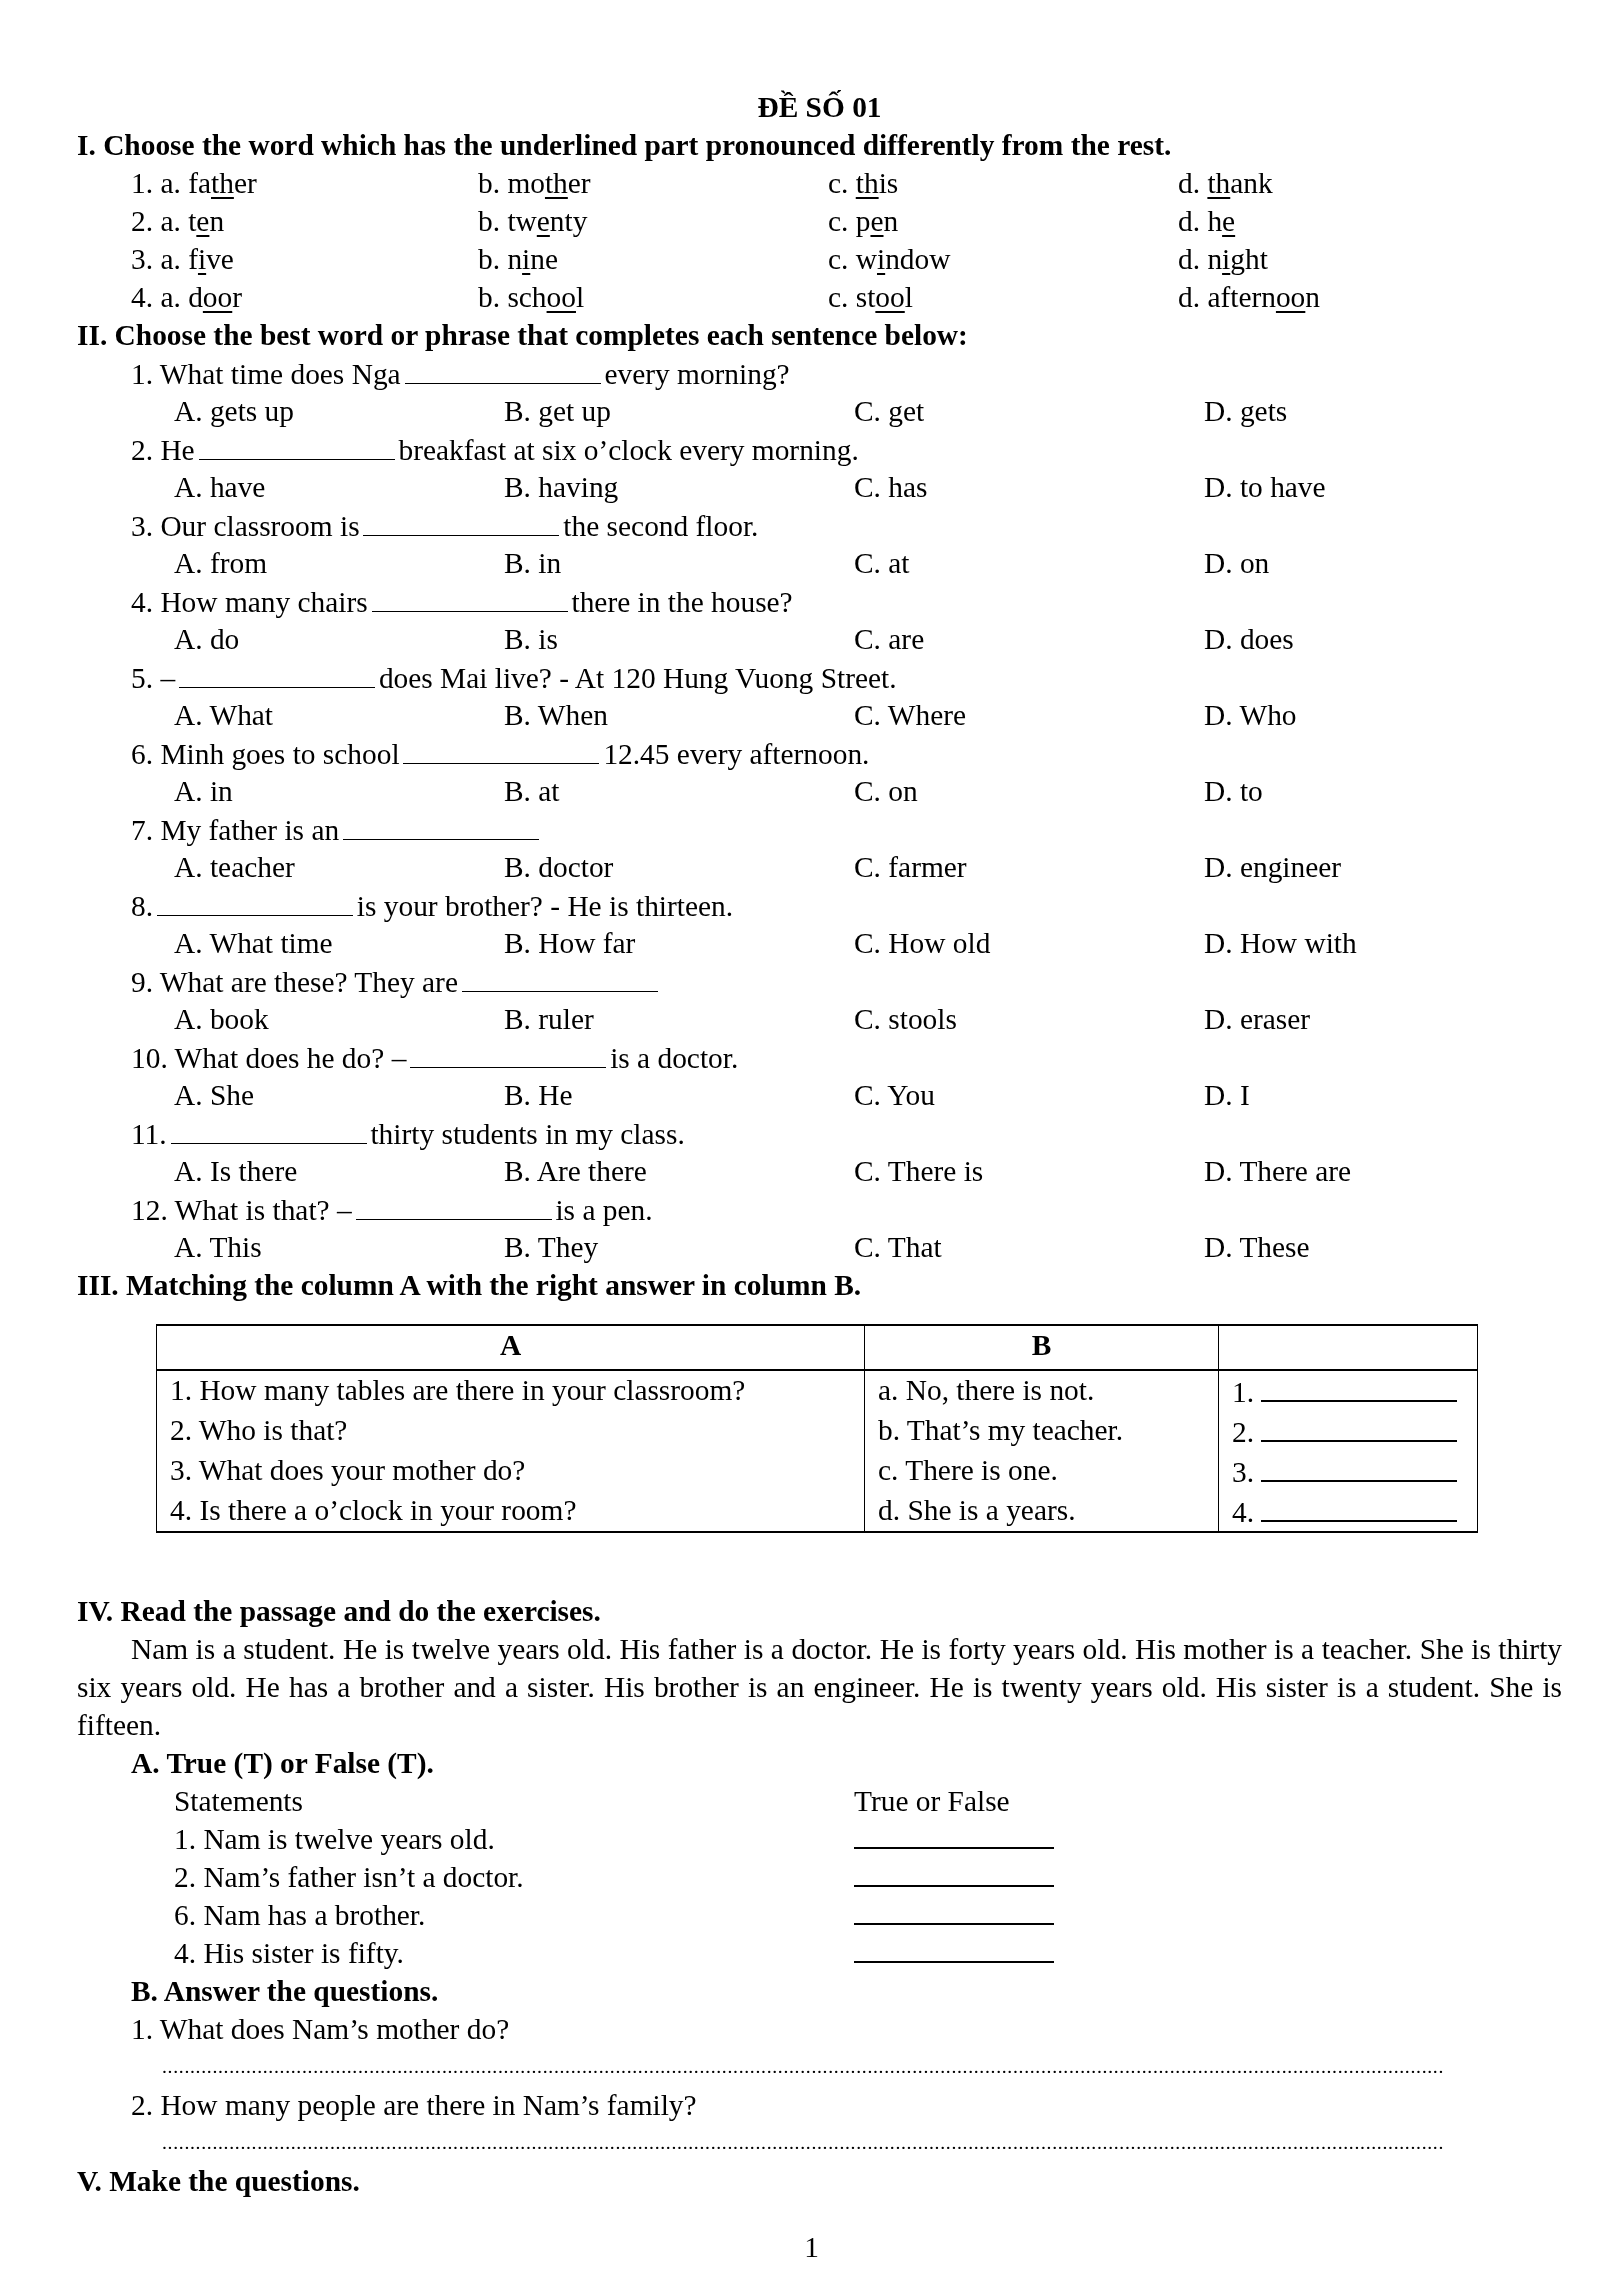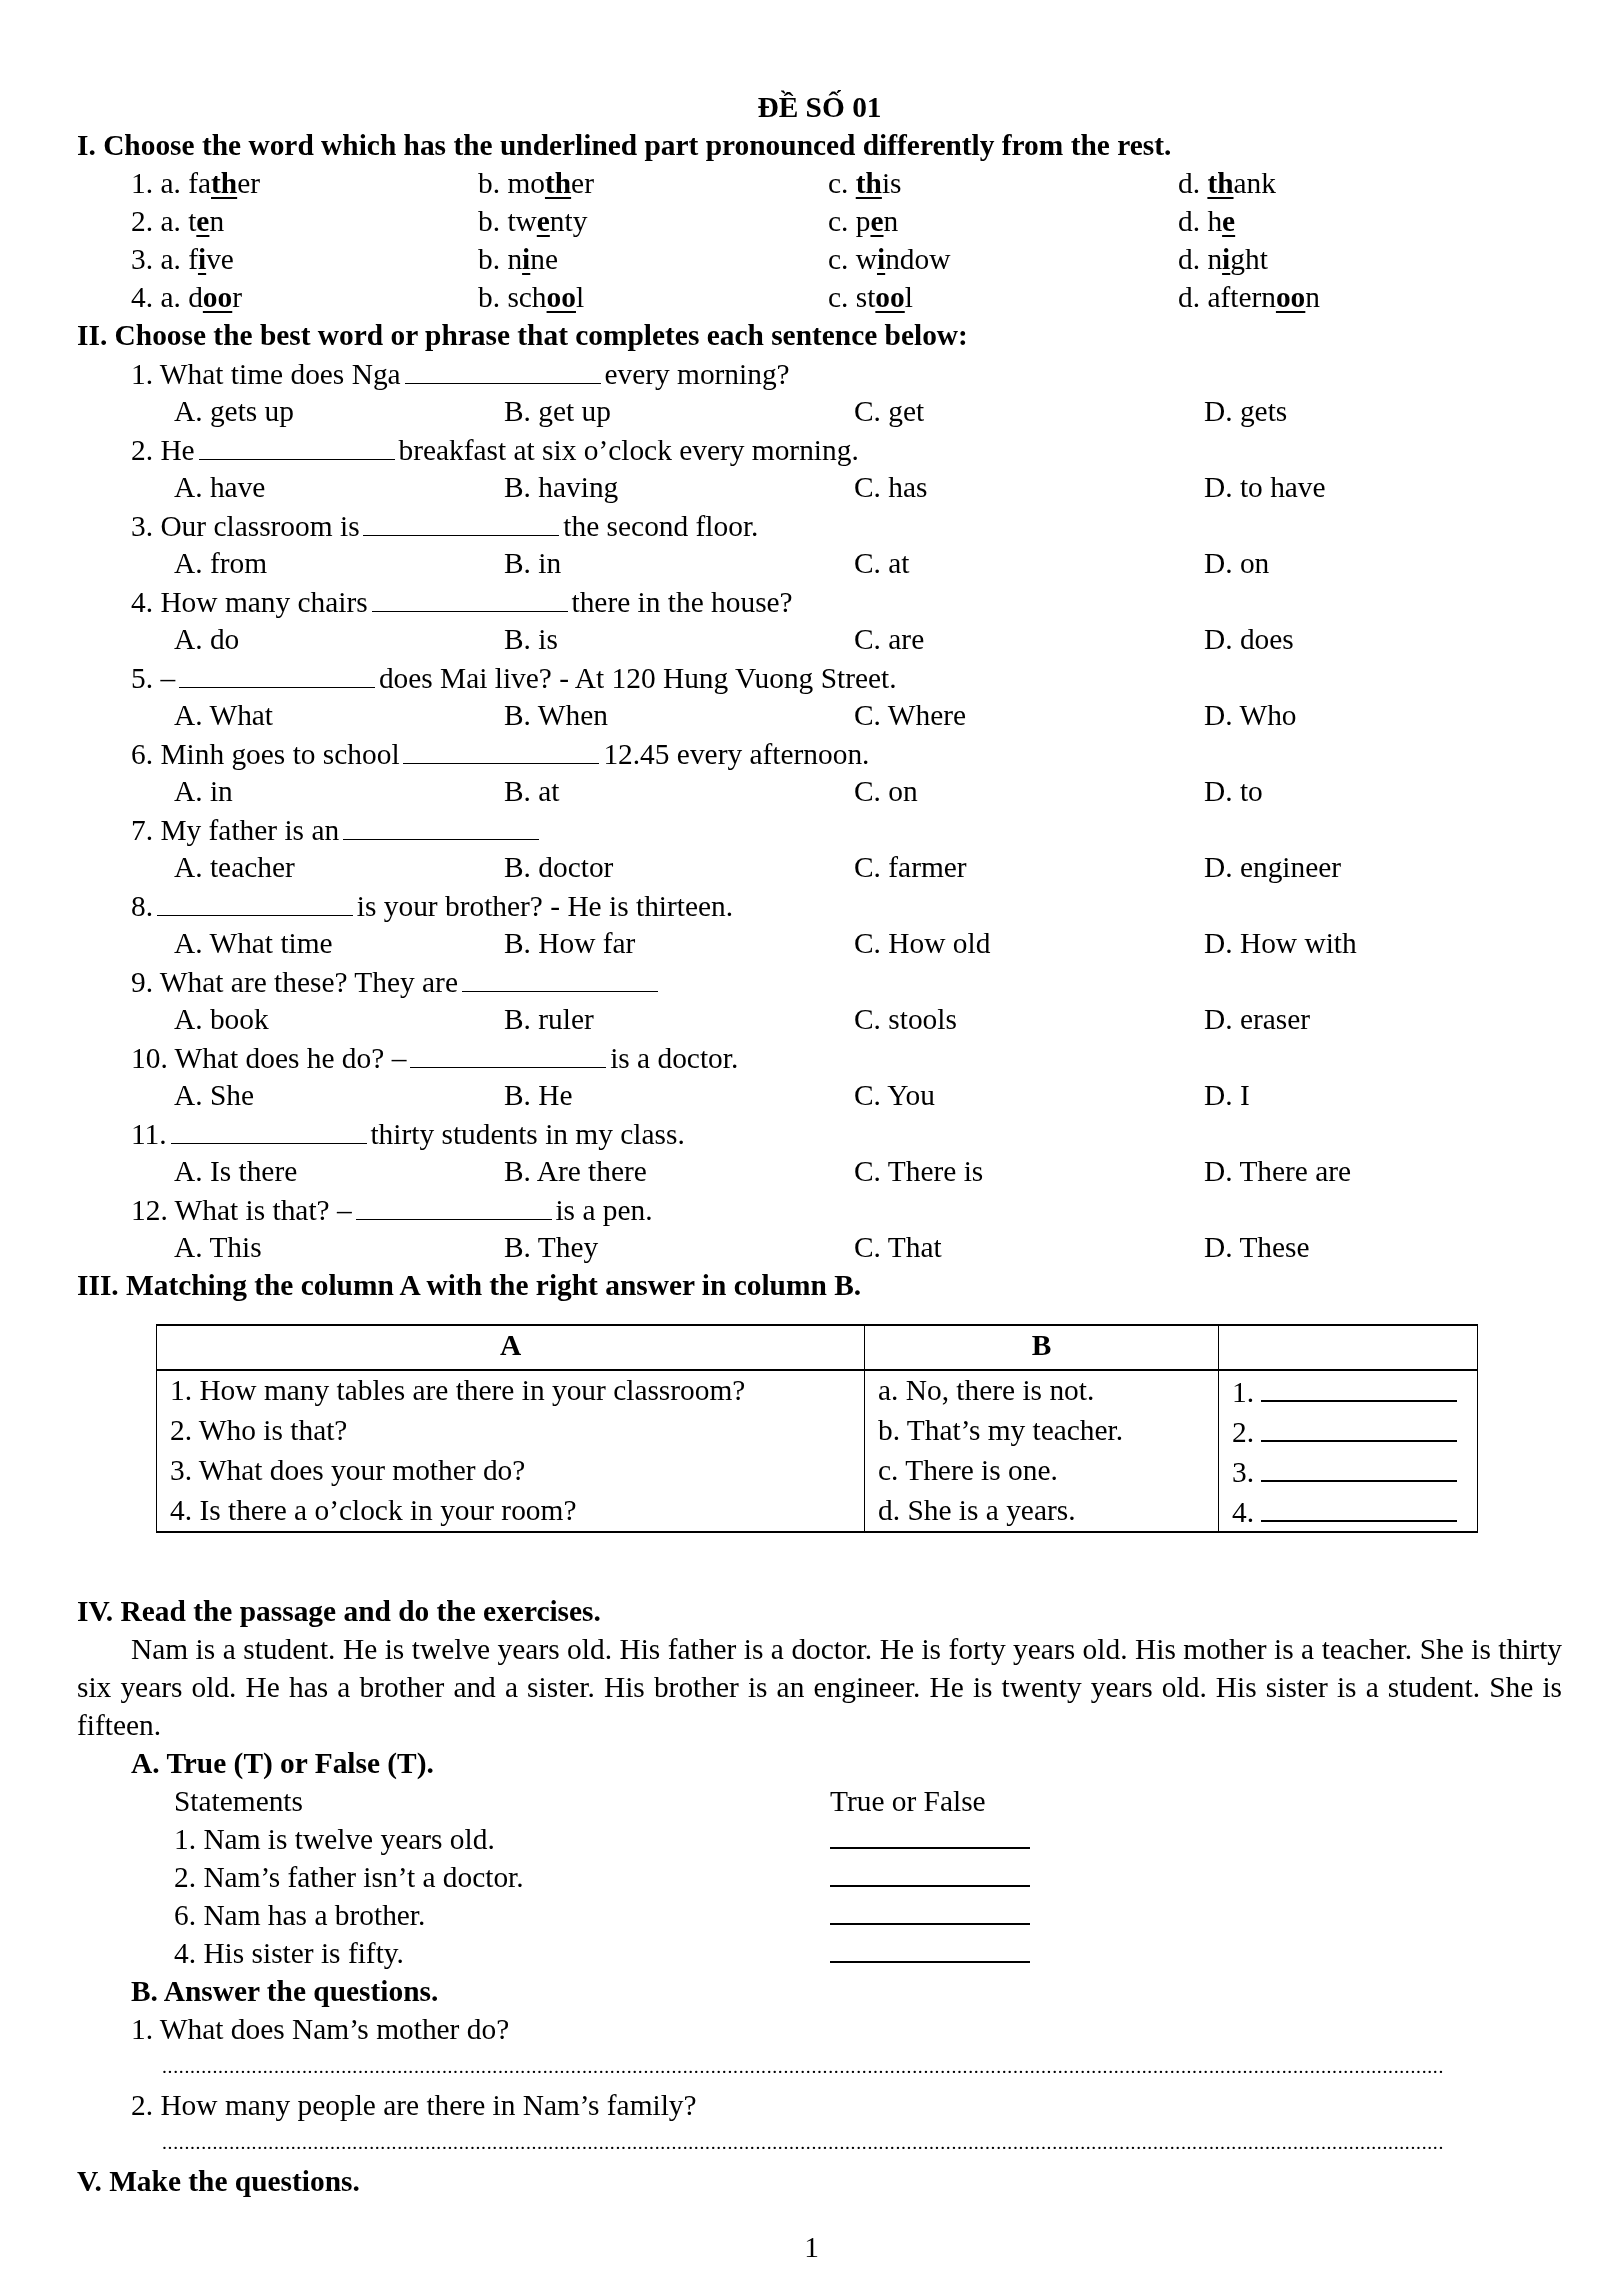--- a/index.html
+++ b/index.html
@@ -13,33 +13,33 @@
   .title { text-align: center; font-weight: bold; }
   .heading { font-weight: bold; }
   .indent1 { padding-left: 54px; }
   .indent2 { padding-left: 97px; }
   .cols { display: flex; }
   .c1 { width: 347px; }
   .c2 { width: 350px; }
   .c3 { width: 350px; }
   .c4 { width: 327px; }
   .opts .c1 { width: 330px; padding-left: 0; }
-  u { text-decoration: underline; text-underline-offset: 3.9px; text-decoration-thickness: 2px; font-weight: bold; }
+  u { text-decoration: underline; text-underline-offset: 3.9px; text-decoration-thickness: 2px; }
   .blank { display: inline-block; width: 196px; border-bottom: 1.3px solid #000; height: 29px; vertical-align: baseline; margin: 0 3.9px; }
   table.match {
     position: relative; margin-left: 79px; margin-top: 19.6px;
     border-collapse: collapse; width: 1322px; font-size: 29.4px;
   }
   table.match td, table.match th { border-left: 1.3px solid #000; border-right: 1.3px solid #000; padding: 0 13px; line-height: 38px; vertical-align: top; }
   table.match th { font-weight: bold; text-align: center; border-top: 2px solid #000; border-bottom: 2.6px solid #000; height: 43px; }
   table.match tr.last td { border-bottom: 2.6px solid #000; }
   .ansline { display: inline-block; width: 196px; border-bottom: 2px solid #000; height: 29px; margin-left: 6.5px; }
   .para { text-align: justify; line-height: 38px; }
   .para .first { padding-left: 54px; }
-  .tf-row { display: flex; }
+  .tf-row { display: flex; gap: 24px; }
   .tf-left { width: 753px; padding-left: 97px; box-sizing: border-box; }
   .tf-line { display: inline-block; width: 200px; border-bottom: 2px solid #000; height: 26px; }
   .dots { padding-left: 85px; font-size: 19.6px; letter-spacing: 0.7px; overflow: hidden; width: 1400px; }
   .pagenum { position: absolute; top: 2231px; left: 0; width: 1623px; text-align: center; font-size: 29.4px; }
 </style>
 </head>
 <body>
 
 <div class="page">
   <div class="line title">ĐỀ SỐ 01</div>

